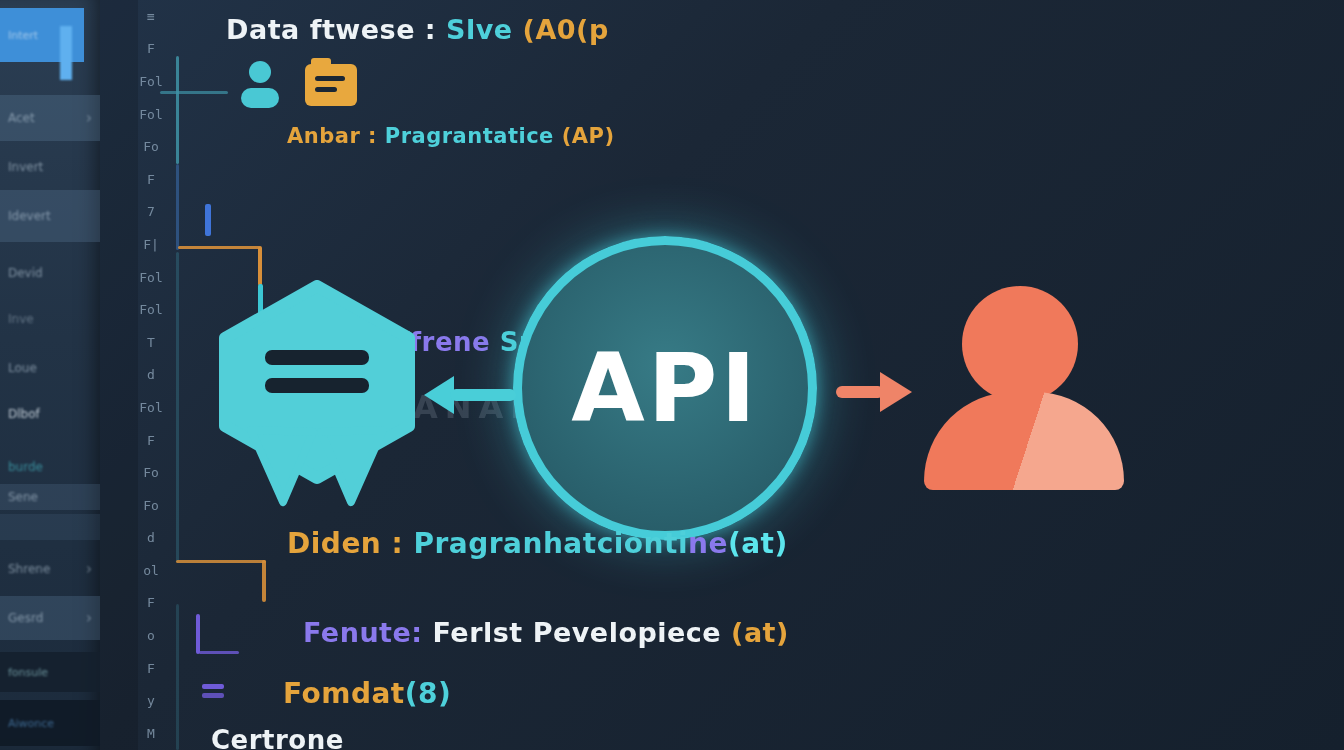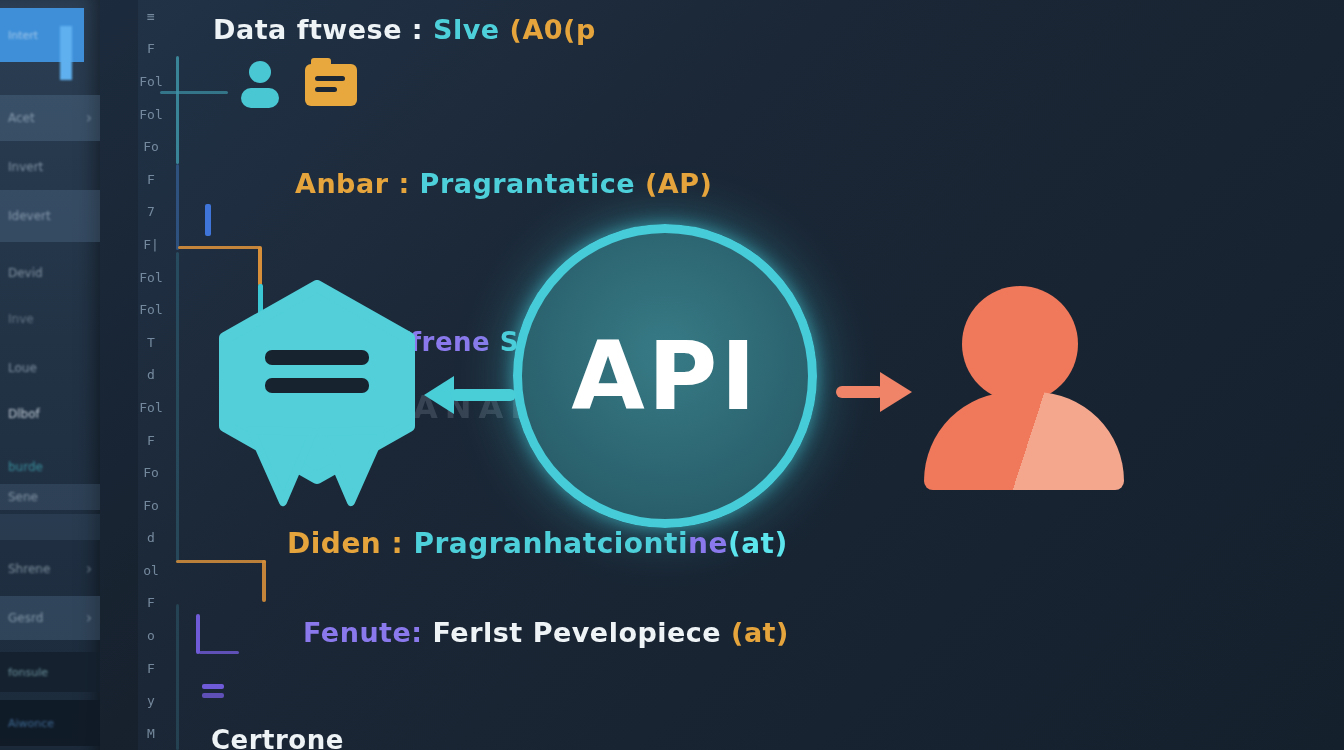--- a/index.html
+++ b/index.html
@@ -30,21 +30,21 @@
   
   .tl{position:absolute;z-index:2;border-radius:2px;}
   
   .row{position:absolute;font-weight:bold;white-space:nowrap;z-index:6;letter-spacing:.5px;}
   .c-white{color:#eef3f6}
   .c-teal{color:#4ed0da}
   .c-teal-b{color:#5ce5ed}
   .c-orange{color:#e5a43c}
   .c-purple{color:#8a79ec}
   
-  .api-circle{position:absolute;left:513px;top:224px;width:304px;height:304px;border-radius:50%;
+  .api-circle{position:absolute;left:513px;top:236px;width:304px;height:304px;border-radius:50%;
     background:radial-gradient(circle at 50% 42%,#377b86 0%,#2a616d 68%,#24555f 100%);
     border:9px solid #46ccd8;box-sizing:border-box;
     box-shadow:0 0 55px rgba(70,205,220,.45),0 0 16px rgba(70,205,220,.55);
     display:flex;align-items:center;justify-content:center;z-index:4;}
   .api-label{font-size:95px;font-weight:bold;color:#ffffff;letter-spacing:3px;}
   
   .hex-wrap{position:absolute;left:213px;top:280px;width:208px;height:228px;z-index:5;}
   
   .arrow{position:absolute;z-index:5;}
   
@@ -152,41 +152,44 @@
   <div class="tl" style="left:258px;top:284px;width:5px;height:52px;background:#3cc7d4;"></div>
   <div class="tl" style="left:176px;top:252px;width:3px;height:310px;background:#3f93a6;opacity:.3;"></div>
   <div class="tl" style="left:176px;top:560px;width:90px;height:3px;background:#d78f3a;opacity:.85;"></div>
   <div class="tl" style="left:262px;top:560px;width:4px;height:42px;background:#d78f3a;opacity:.9;"></div>
   <div class="tl" style="left:196px;top:614px;width:4px;height:40px;background:#6f5bd8;"></div>
   <div class="tl" style="left:199px;top:651px;width:40px;height:3px;background:#6f5bd8;opacity:.8;"></div>
   <div class="tl" style="left:202px;top:684px;width:22px;height:5px;background:#6f5bd8;"></div>
   <div class="tl" style="left:202px;top:693px;width:22px;height:5px;background:#6f5bd8;opacity:.8;"></div>
   <div class="tl" style="left:176px;top:604px;width:3px;height:146px;background:#3f93a6;opacity:.25;"></div>
 
-  <div class="row" style="left:213px;top:14px;font-size:27px;">
+  <div class="row" style="left:226px;top:14px;font-size:27px;">
     <span class="c-white">Data ftwese :</span><span class="c-teal"> Slve </span><span class="c-orange">(A0(p</span>
   </div>
 
-  <div class="row" style="left:295px;top:124px;font-size:27px;margin-top:44px;">
+  <div class="row" style="left:287px;top:124px;font-size:21px;">
     <span class="c-orange">Anbar :</span><span class="c-teal"> Pragrantatice </span><span class="c-orange">(AP)</span>
   </div>
 
 
   <div class="row" style="left:398px;top:327px;font-size:26px;z-index:3;">
     <span class="c-purple">ffrene</span><span class="c-teal"> Su</span>
   </div>
 
   <div class="row" style="left:303px;top:617px;font-size:27px;">
     <span class="c-purple">Fenute:</span><span class="c-white"> Ferlst Pevelopiece </span><span class="c-orange">(at)</span>
   </div>
 
   <div class="row" style="left:287px;top:527px;font-size:28px;">
     <span class="c-orange">Diden :</span><span class="c-teal"> Pragranhatcionti</span><span class="c-purple">ne</span><span class="c-teal-b">(at)</span>
   </div>
 
+  <div class="row" style="left:283px;top:677px;font-size:28px;">
+    <span class="c-orange">Fomdat</span><span class="c-teal">(8)</span>
+  </div>
 
   <div class="row" style="left:211px;top:725px;font-size:26px;">
     <span class="c-white">Certrone</span>
   </div>
 
   <div class="mini-icon" style="left:237px;top:58px;">
     <svg width="46" height="52" viewBox="0 0 46 52">
       <circle cx="23" cy="14" r="11" fill="#49c8d4"></circle>
       <rect x="4" y="30" width="38" height="20" rx="10" fill="#49c8d4"></rect>
     </svg>

